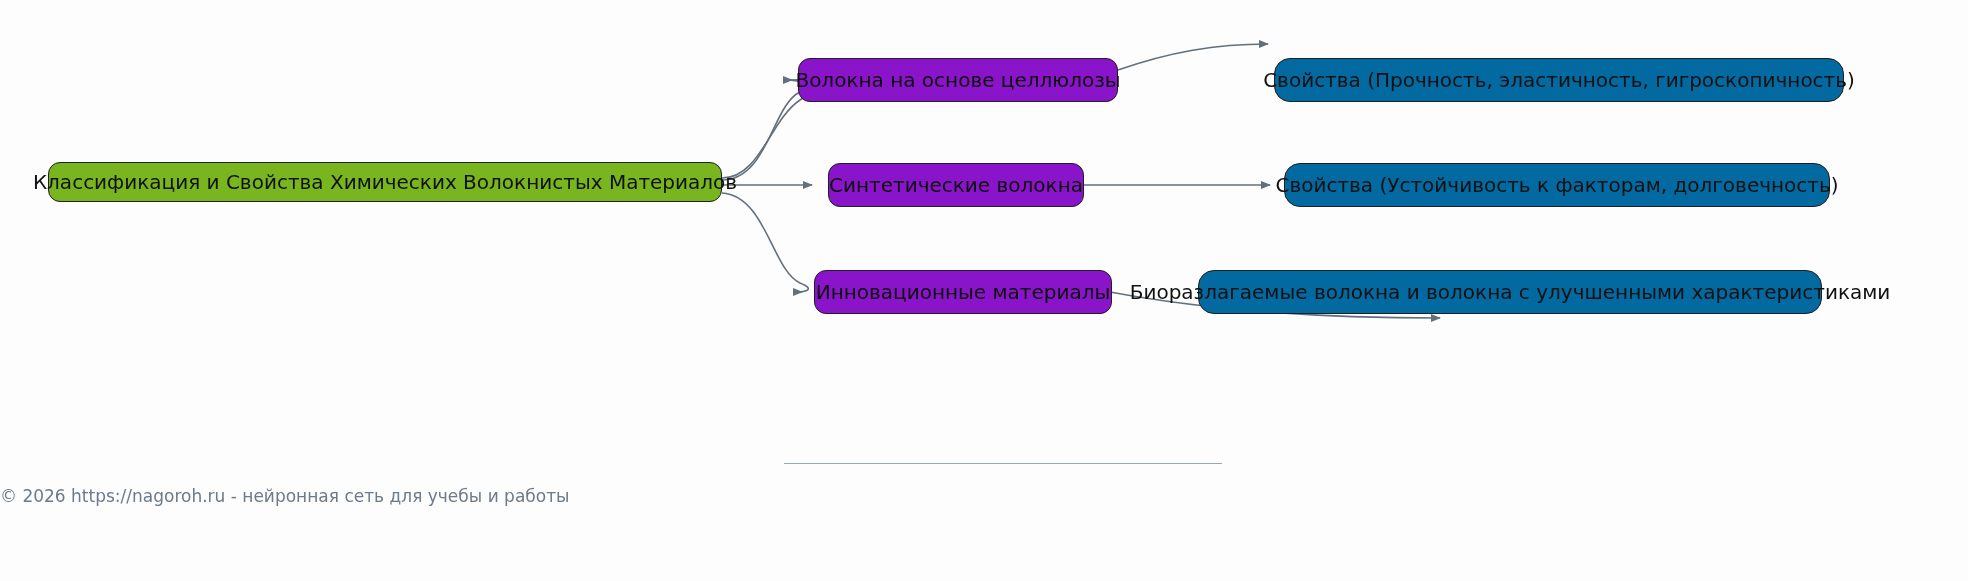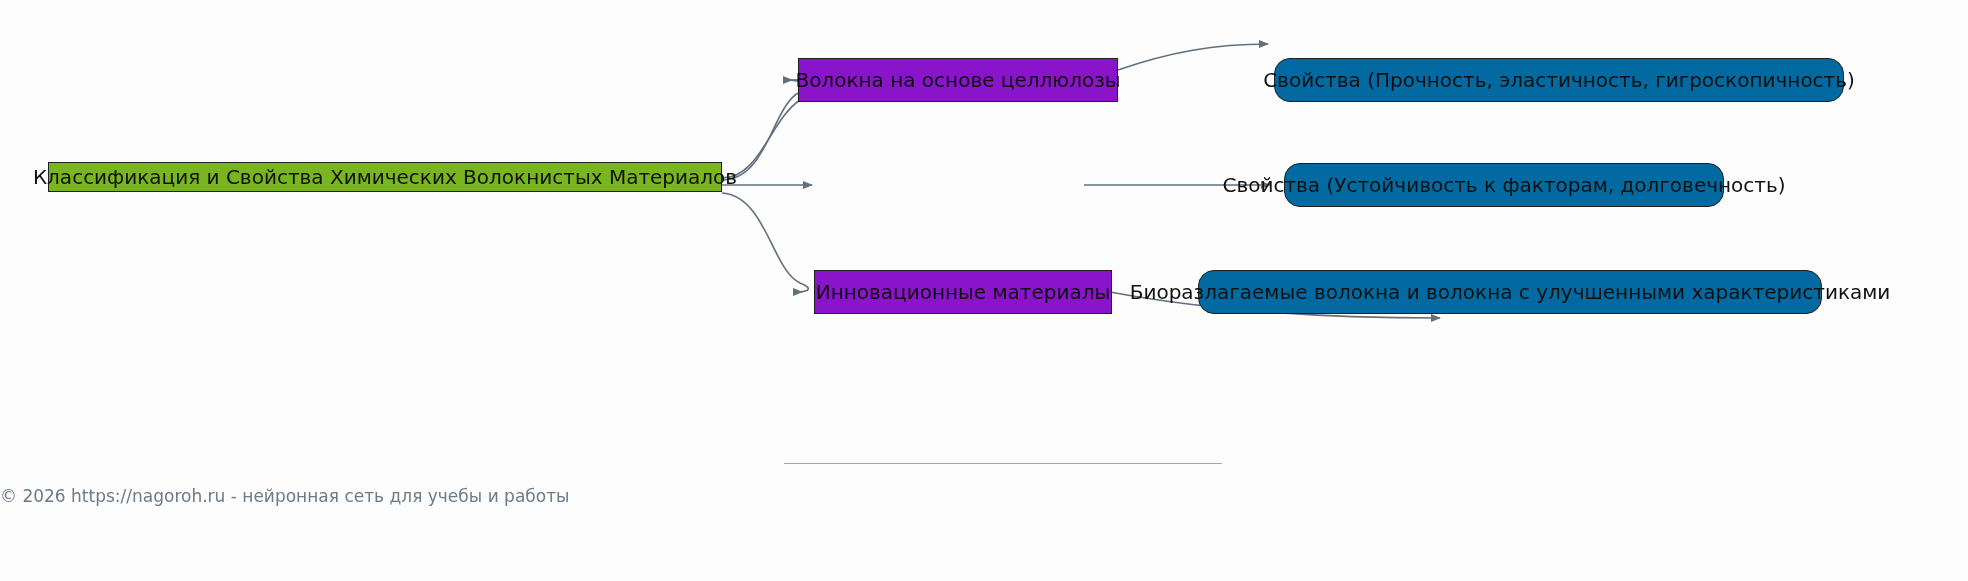--- a/index.html
+++ b/index.html
@@ -28,21 +28,21 @@
     width: 1968px;
     height: 581px;
     pointer-events: none;
   }
   .node {
     position: absolute;
     box-sizing: border-box;
     display: flex;
     align-items: center;
     justify-content: center;
-    border-radius: 0;
+    border-radius: 12px;
     border: 1.6px solid #1f1f1f;
     font-size: 20px;
     line-height: 1.15;
     color: #111111;
     white-space: nowrap;
     padding: 0 16px;
   }
   .node.root {
     background: #7cb518;
     background: #79b51f;
@@ -99,38 +99,41 @@
 
     <path d="M722,193 C766,196 772,270 800,283 C822,292 792,292 802,292" fill="none" stroke="#62707d" stroke-width="1.6" marker-end="url(#arrow)"></path>
 
     <path d="M1118,70 C1170,52 1215,44 1268,44 L1268,44" fill="none" stroke="#62707d" stroke-width="1.6" marker-end="url(#arrow)"></path>
 
     <path d="M1084,185 L1270,185" fill="none" stroke="#62707d" stroke-width="1.6" marker-end="url(#arrow)"></path>
 
     <path d="M1110,292 C1180,305 1290,318 1440,318" fill="none" stroke="#62707d" stroke-width="1.6" marker-end="url(#arrow)"></path>
   </svg>
 
-  <div class="node root" style="left:48px; top:162px; width:674px; height:30px;">
+  <div class="node root" style="left:48px; top:162px; width:674px; height:40px;">
     <span>Классификация и Свойства Химических Волокнистых Материалов</span>
   </div>
 
   <div class="node cat" style="left:798px; top:58px; width:320px; height:44px;">
     <span>Волокна на основе целлюлозы</span>
   </div>
 
+  <div class="node cat" style="left:828px; top:163px; width:256px; height:44px;">
+    <span>Синтетические волокна</span>
+  </div>
 
   <div class="node cat" style="left:814px; top:270px; width:298px; height:44px;">
     <span>Инновационные материалы</span>
   </div>
 
   <div class="node prop" style="left:1274px; top:58px; width:570px; height:44px;">
     <span>Свойства (Прочность, эластичность, гигроскопичность)</span>
   </div>
 
-  <div class="node prop" style="left:1284px; top:163px; width:440px; height:44px;">
+  <div class="node prop" style="left:1284px; top:163px; width:546px; height:44px;">
     <span>Свойства (Устойчивость к факторам, долговечность)</span>
   </div>
 
   <div class="node prop" style="left:1198px; top:270px; width:624px; height:44px;">
     <span>Биоразлагаемые волокна и волокна с улучшенными характеристиками</span>
   </div>
 
 
   <div class="caption-rule" style="left:784px; top:463px; width:438px;"></div>
 

